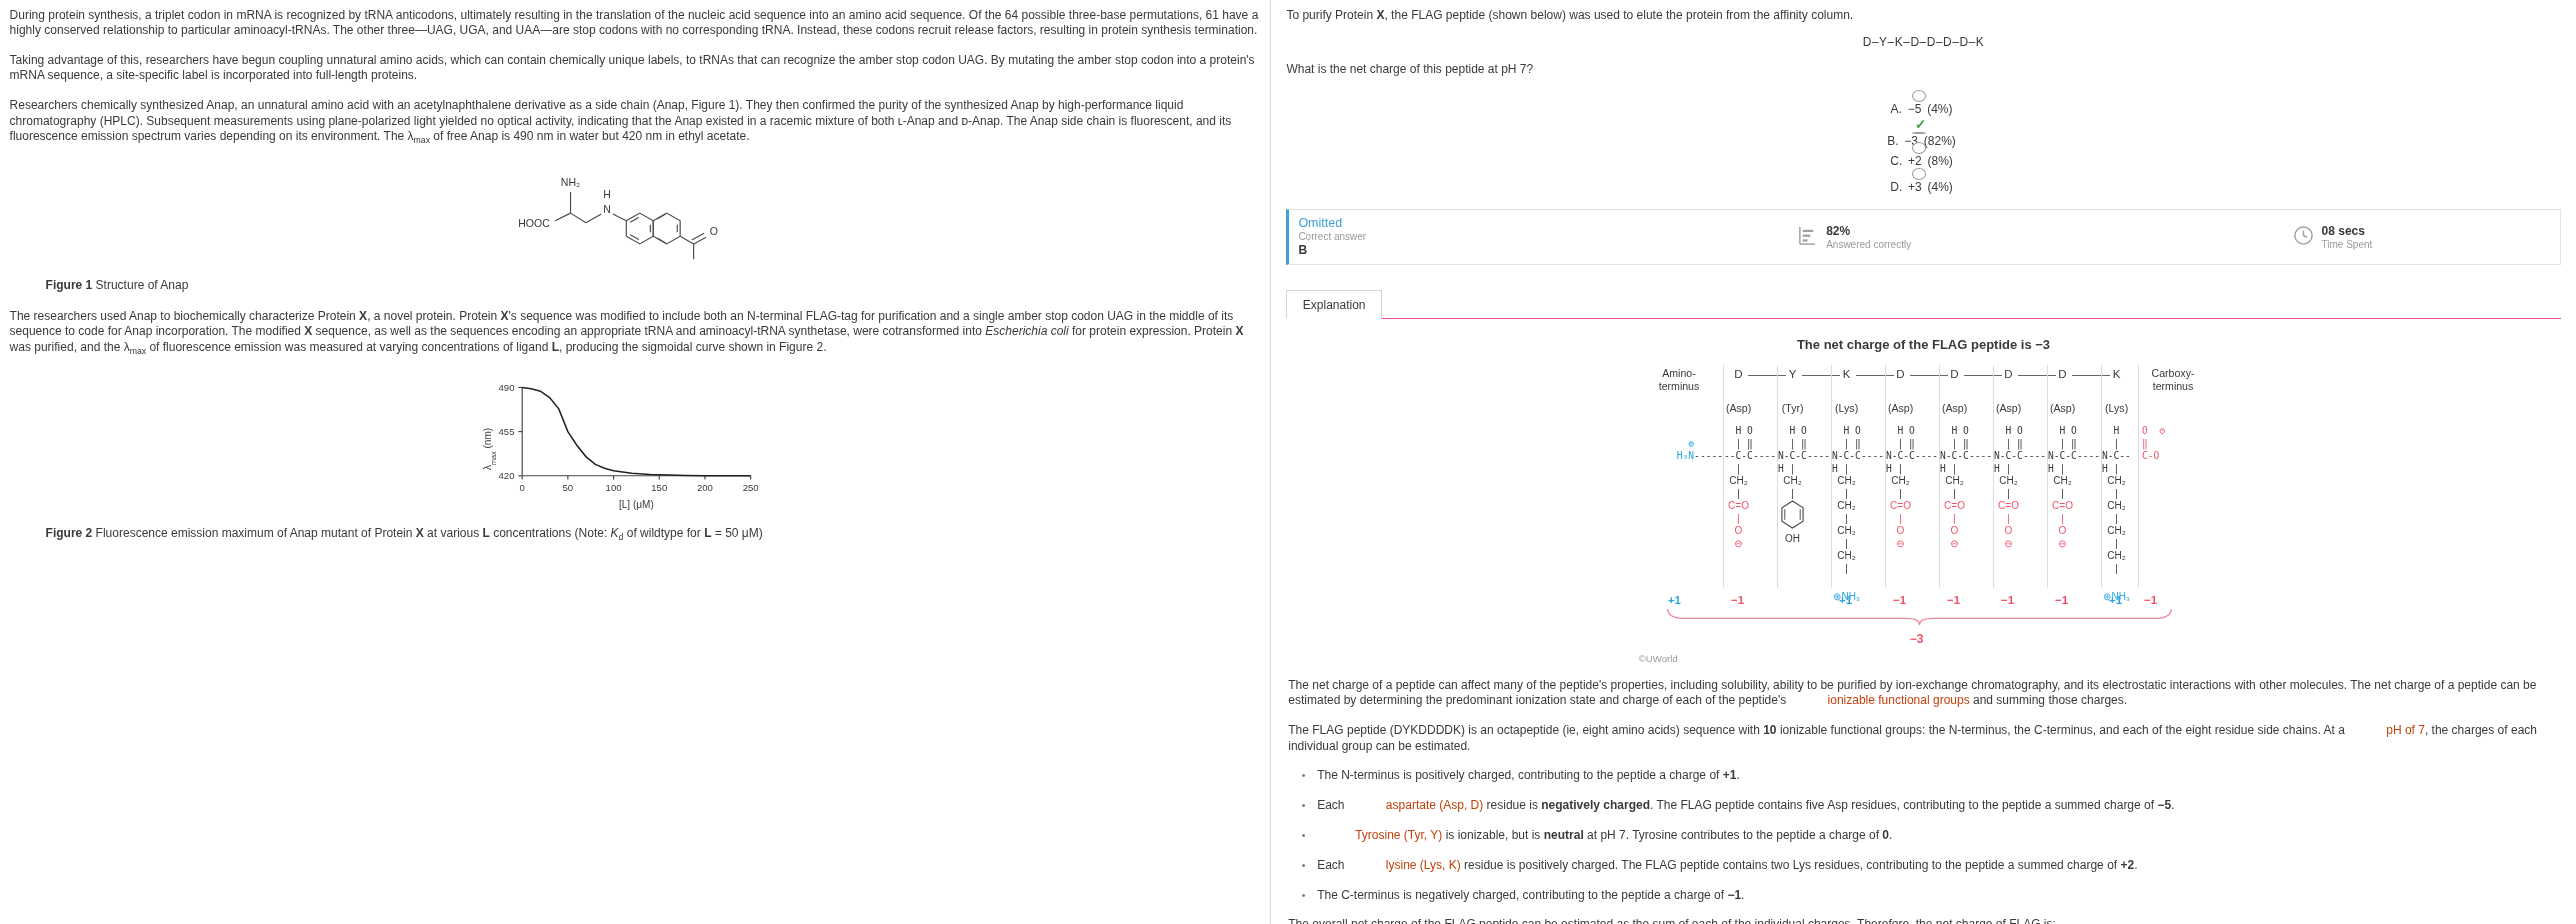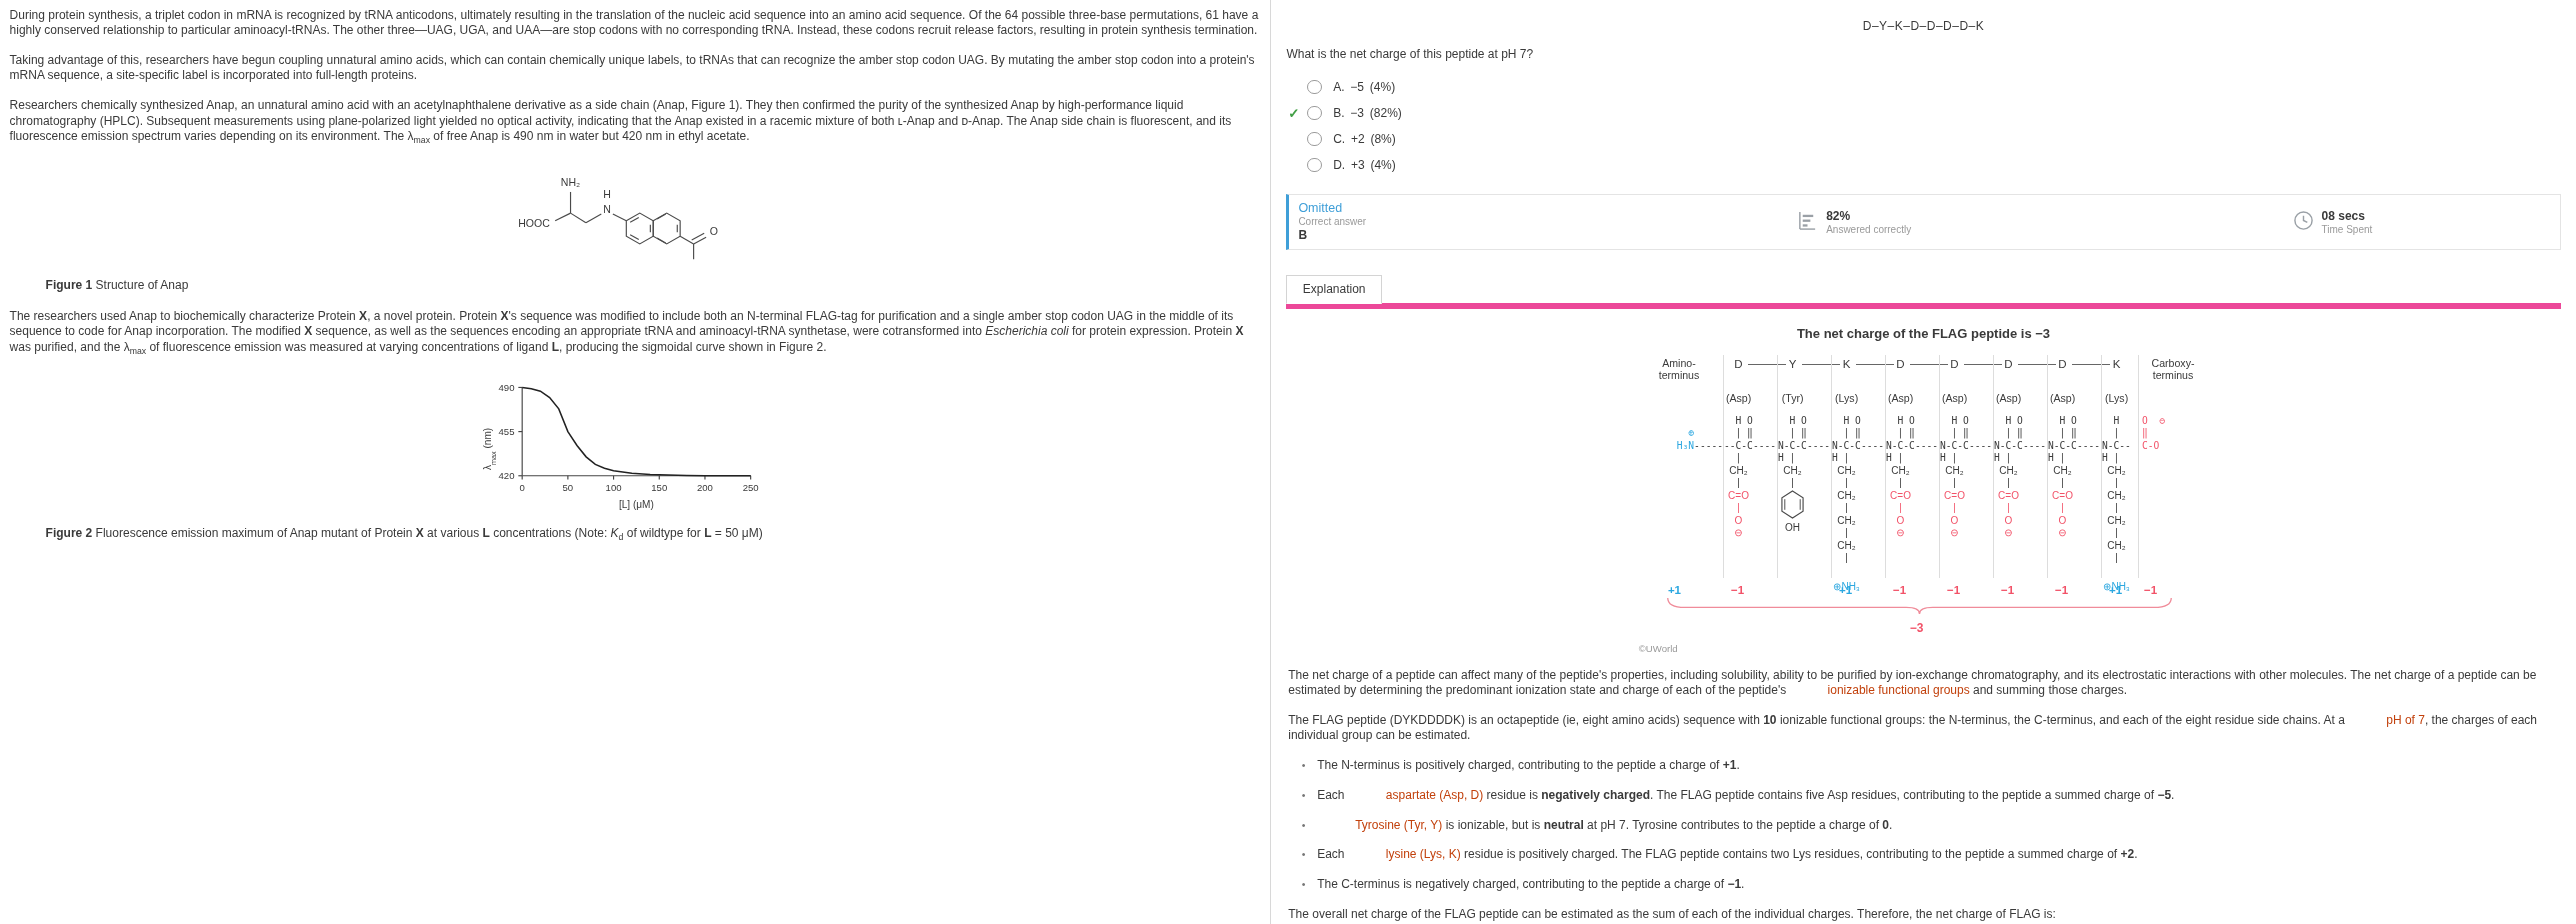--- a/index.html
+++ b/index.html
@@ -21,38 +21,38 @@
   .fig-center { text-align:center; margin:7.7px 0 5.8px; }
   .fig-caption { margin:3.8px 0 15.4px; line-height:15.4px;padding-left:36px; }
   svg text { font-family:"Liberation Sans", sans-serif; }
   .chem-line { stroke:#4a4a4a; stroke-width:1.2; fill:none; }
 
   
   .stem { margin-bottom:7.7px; line-height:15.4px; }
   .sequence { text-align:center; margin:11.5px 0 13.5px; letter-spacing:0.5px; }
   .prompt { margin-bottom:13.5px; }
   .choices { margin-left:1.9px; }
-  .choice-row { display:flex; align-items:center; height:26px; }
+  .choice-row { display:flex; align-items:center; height:26px;flex-direction:column; }
   .check { width:19px; color:#43a047; font-size:13.5px; font-weight:bold; }
   .radio { width:14.4px; height:14.4px; border:1.4px solid #9b9b9b; border-radius:50%; margin-right:11.5px; background:#fff; }
   .choice-text span { margin-right:5.8px; }
 
   
   .result-box { margin-top:15.4px; border:1px solid #e4e4e4; border-left:3.8px solid #3f9fd8; background:#fff; display:flex; align-items:center; height:56px; }
   .rb-sec1 { flex-basis:40%; padding-left:9px; }
   .rb-status { color:#3f9fd8; font-size:12.5px; }
   .rb-sub { color:#9a9a9a; font-size:10px; margin-top:1px; }
   .rb-ans { font-weight:bold; font-size:12px; margin-top:1px; }
   .rb-sec { display:flex; align-items:center; }
   .rb-sec2 { flex-basis:39%; }
   .rb-icon { margin-right:7.7px; color:#9aa0a6; }
   .rb-val { font-weight:bold; font-size:12px; }
 
   
-  .tab-bar { margin-top:25px; border-bottom:6px solid #ec4899; }
+  .tab-bar { margin-top:25px; border-bottom:1px solid #ec4899; }
   .tab { display:inline-block; padding:6.7px 15.4px; border:1px solid #d4d4d4; border-bottom:1px solid #fff; background:#fff; margin-bottom:-1px; font-size:12px; }
   .expl { padding:13.5px 1.9px 7.7px; }
   .expl-title { text-align:center; font-weight:bold; font-size:13px; margin:3.8px 0 13.5px; }
 
   
   .pep-wrap { width:577px; margin:0 auto; }
   .pep-row { display:flex; }
   .pep-col { position:relative; }
   .pep-col.amino { width:88px; }
   .pep-col.res { width:54px; }
@@ -158,20 +158,21 @@
           <text x="286" y="122" text-anchor="middle" font-size="10" fill="#3a3a3a">250</text>
           <path d="M48.0,14.0 L57.5,15.3 L67.0,17.9 L76.6,24.5 L86.1,36.3 L95.6,60.0 L105.1,74.5 L114.6,86.3 L124.2,94.2 L133.7,98.1 L143.2,100.7 L162.2,103.4 L181.3,104.7 L200.3,105.3 L219.4,105.7 L238.4,106.0 L262.2,106.0 L286.0,106.0 " fill="none" stroke="#222" stroke-width="1.6"></path>
           <text x="167" y="140" text-anchor="middle" font-size="10.5" fill="#3a3a3a">[L] (μM)</text>
           <text transform="translate(16,78) rotate(-90)" text-anchor="middle" font-size="10.5" fill="#3a3a3a"><tspan>λ</tspan><tspan baseline-shift="sub" font-size="7.5">max</tspan><tspan baseline-shift="0" font-size="10.5"> (nm)</tspan></text>
         </svg>
     </div>
     <p class="fig-caption"><span style="font-weight: 700;">Figure 2</span><span>  Fluorescence emission maximum of Anap mutant of Protein </span><span style="font-weight: 700;">X</span><span> at various </span><span style="font-weight: 700;">L</span><span> concentrations (Note:  </span><span style="font-style: italic;">K</span><sub>d</sub><span> of wildtype for </span><span style="font-weight: 700;">L</span><span> = 50 μM)</span></p>
   </div>
 
   <div class="right-panel">
+    <p class="stem"><span>To purify Protein </span><span style="font-weight: 700;">X</span><span>, the FLAG peptide (shown below) was used to elute the protein from the affinity column.</span></p>
     <div class="sequence">D–Y–K–D–D–D–D–K</div>
     <p class="prompt">What is the net charge of this peptide at pH 7?</p>
 
     <div class="choices" id="choices">
         <div class="choice-row">
           <span class="check"></span>
           <span class="radio"></span>
           <span class="choice-text"><span>A.</span><span>−5</span><span>(4%)</span></span>
         </div>
         <div class="choice-row">

